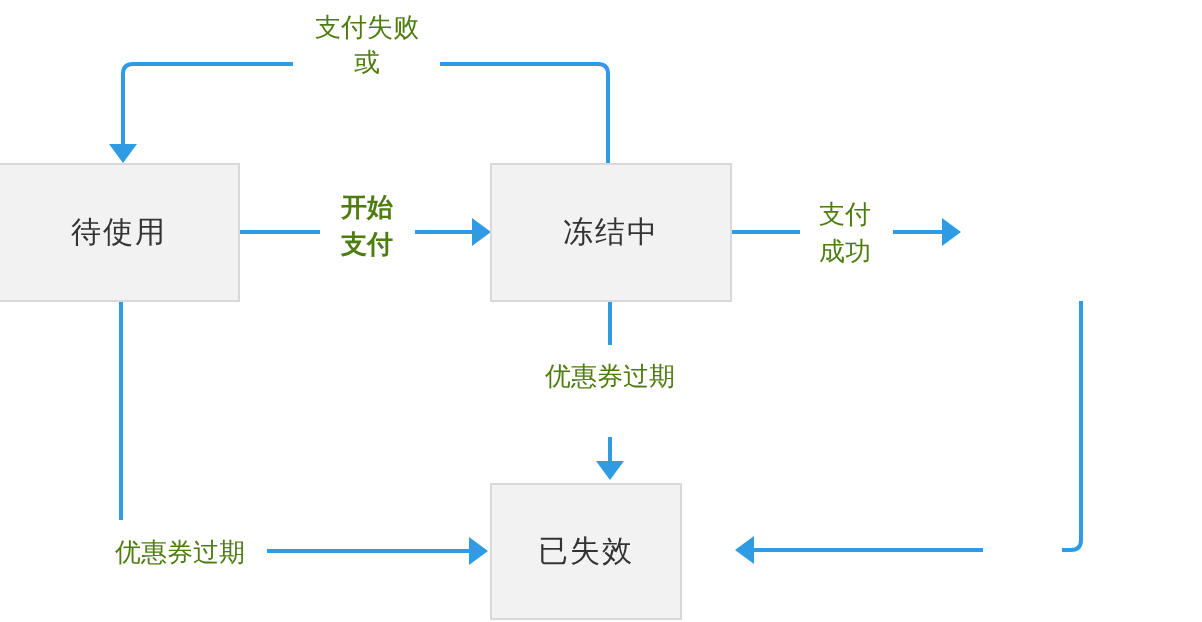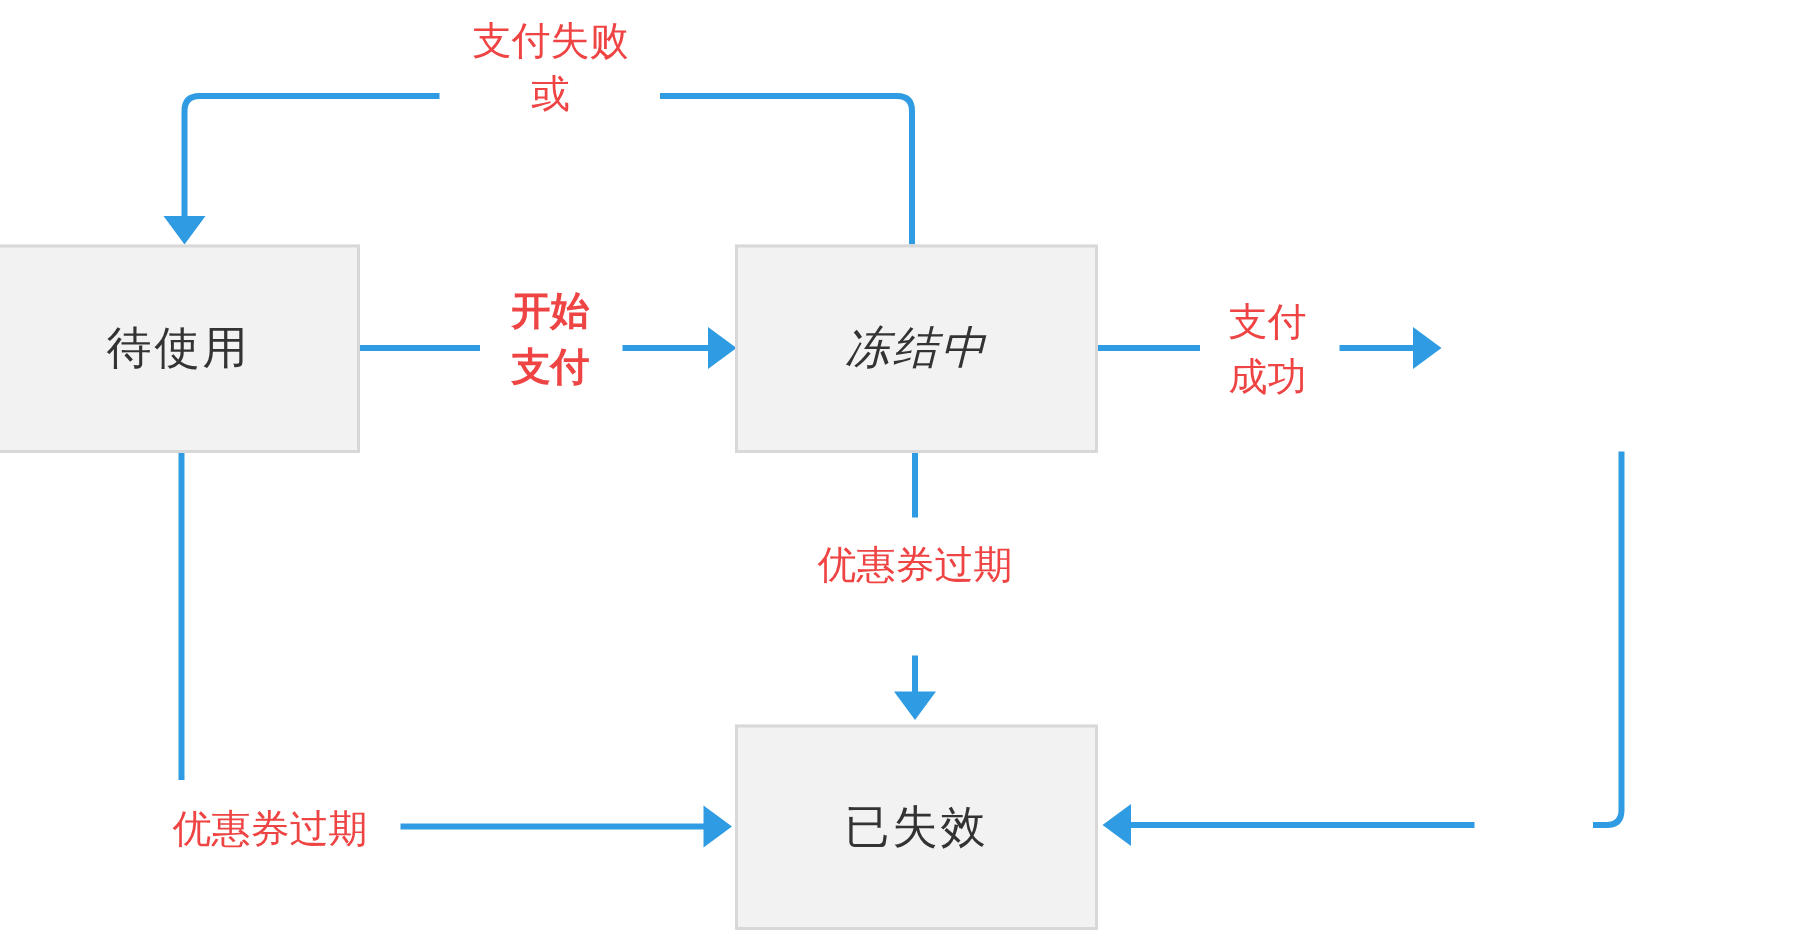--- a/index.html
+++ b/index.html
@@ -31,21 +31,21 @@
   }
   .node-label {
     font-size: 30px;
     color: #333333;
     letter-spacing: 2px;
   }
 
   .edge-label {
     position: absolute;
     text-align: center;
-    color: #ef4444;
+    color: #4d7c0f;
     font-size: 26px;
     line-height: 37px;
     transform: translateX(-50%);
     white-space: nowrap;
   }
 </style>
 </head>
 <body>
 
 <div class="canvas">
@@ -88,26 +88,26 @@
         <path d="M983,550 L752,550"></path>
         <polygon points="754,536 754,564 735,550" fill="#2f9be3" stroke="none"></polygon>
       </g>
     </g>
   </svg>
 
   <div class="node" style="left:-2px; top:163px; width:242px; height:139px;">
     <span class="node-label">待使用</span>
   </div>
 
-  <div class="node" style="left:490px; top:163px; width:242px; height:139px;font-style:italic;">
+  <div class="node" style="left:490px; top:163px; width:242px; height:139px;">
     <span class="node-label">冻结中</span>
   </div>
 
 
-  <div class="node" style="left:490px; top:483px; width:242px; height:137px;">
+  <div class="node" style="left:490px; top:483px; width:192px; height:137px;">
     <span class="node-label">已失效</span>
   </div>
 
   <div class="edge-label" style="left:367px; top:10px; line-height:35px;">
     <div>支付失败</div>
     <div>或</div>
   </div>
 
   <div class="edge-label" style="left:367px; top:189px;font-weight:bold;">
     <div>开始</div>

